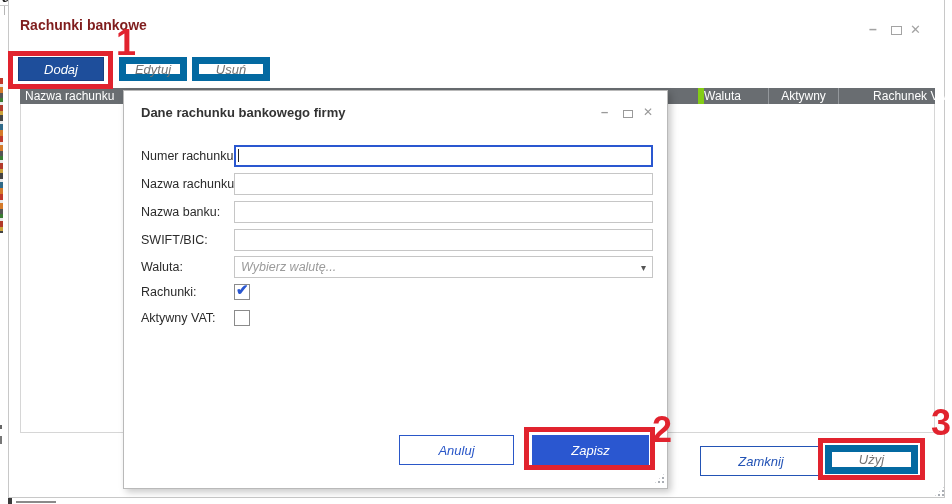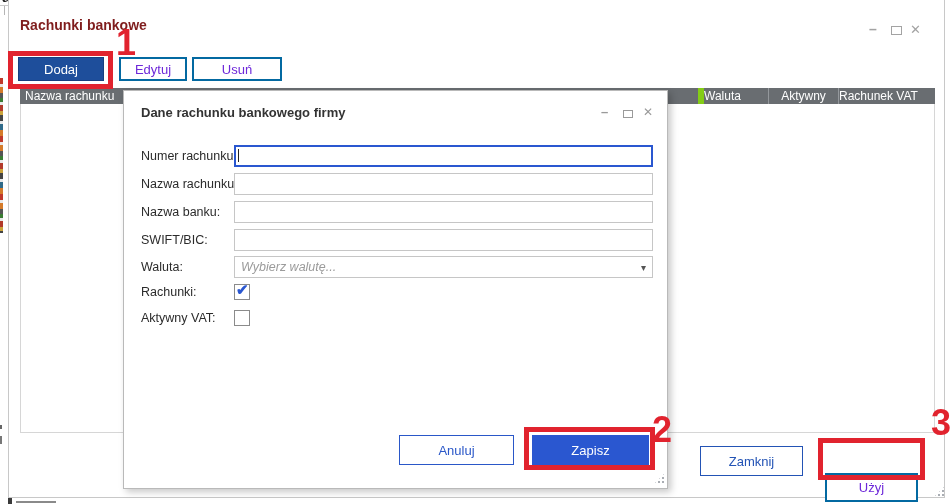--- a/index.html
+++ b/index.html
@@ -34,40 +34,40 @@
     left:8px; top:0; width:937px; height:498px; background:#fff;
     border-left:1px solid #c8c8c8; border-right:1px solid #c8c8c8; border-bottom:1px solid #c8c8c8;
   }
   .main-title { left:20px; top:17px; font-size:14px; font-weight:bold; color:#7f1d1d; }
   .winctl { color:#a3a3a3; cursor:default; }
   .ctl-min-main { left:869px; top:21px; width:14px; font-size:14px; font-weight:bold; }
   .ctl-max-main { left:891px; top:26px; width:11px; height:9px; border:1px solid #a3a3a3; }
   .ctl-close-main { left:910px; top:22px; font-size:13px; }
 
   
-  .btn { display:flex; align-items:center; justify-content:center; font-size:13px; cursor:pointer; background:#fff; }
+  .btn { display:flex; align-items:center; justify-content:center; font-size:13px; cursor:pointer; background:#fff;font-style:italic; }
   .btn-add { left:18px; top:57px; width:86px; height:24px; background:#1e4e9b; border:1px solid #17407f; color:#fff; }
-  .btn-disabled { border:2px solid #0369a1; color:#6d28d9; cursor:default; }
+  .btn-disabled { border:7px solid #0369a1; color:#737373; cursor:default; }
   .btn-edit { left:119px; top:57px; width:68px; height:24px; }
-  .btn-del  { left:192px; top:57px; width:90px; height:24px; }
+  .btn-del  { left:192px; top:57px; width:78px; height:24px; }
 
   
   .thead { left:20px; top:88px; width:915px; height:16px; background:#696d71; color:#fff; font-size:12px; }
   .thead .cell { position:absolute; top:0; height:16px; line-height:16px; }
   .th-name { left:5px; }
   .th-waluta { left:678px; width:82px; text-align:left; border-left:6px solid #84cc16; }
   .th-aktywny { left:748px; width:70px; text-align:center; border-left:1px solid #94989c; }
-  .th-vat { left:818px; width:114px; text-align:left; border-left:1px solid #94989c; }
+  .th-vat { left:818px; width:114px; text-align:right; border-left:1px solid #94989c; }
   .tbody { left:20px; top:104px; width:915px; height:329px; background:#fff;
     border-left:1px solid #d6d6d6; border-right:1px solid #d6d6d6; border-bottom:1px solid #d6d6d6; }
 
   
   .btn-outline { border:1px solid #2353b5; color:#2353b5; }
-  .btn-close { left:700px; top:446px; width:103px; height:30px; }
-  .btn-use { left:825px; top:445px; width:93px; height:29px;margin-top:28px; }
+  .btn-close { left:700px; top:446px; width:122px; height:30px; }
+  .btn-use { left:825px; top:445px; width:93px; height:29px; }
 
   
   .grip { width:11px; height:11px;
     background-image:radial-gradient(circle, #a9adb3 1px, transparent 1.4px);
     background-size:4px 4px; background-position:100% 100%;
     clip-path:polygon(100% 0, 100% 100%, 0 100%); }
   .grip-main { left:934px; top:486px; }
 
   
   .dialog { left:123px; top:90px; width:545px; height:399px; background:#fff;

